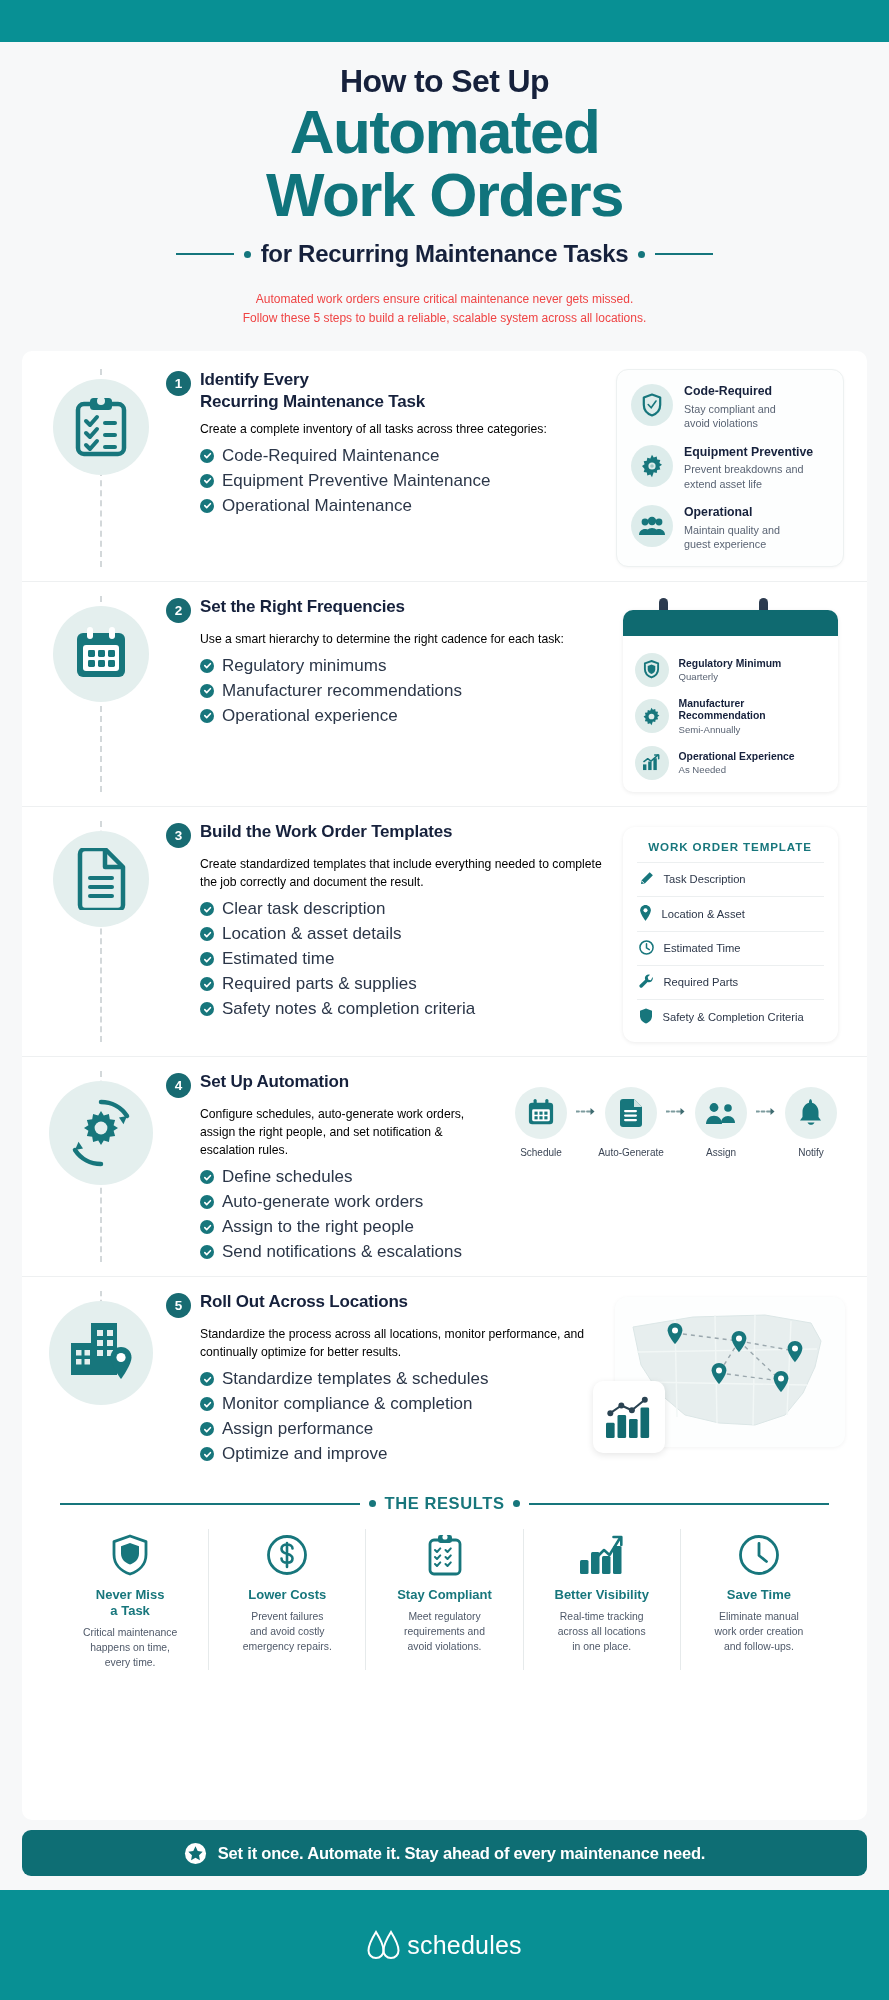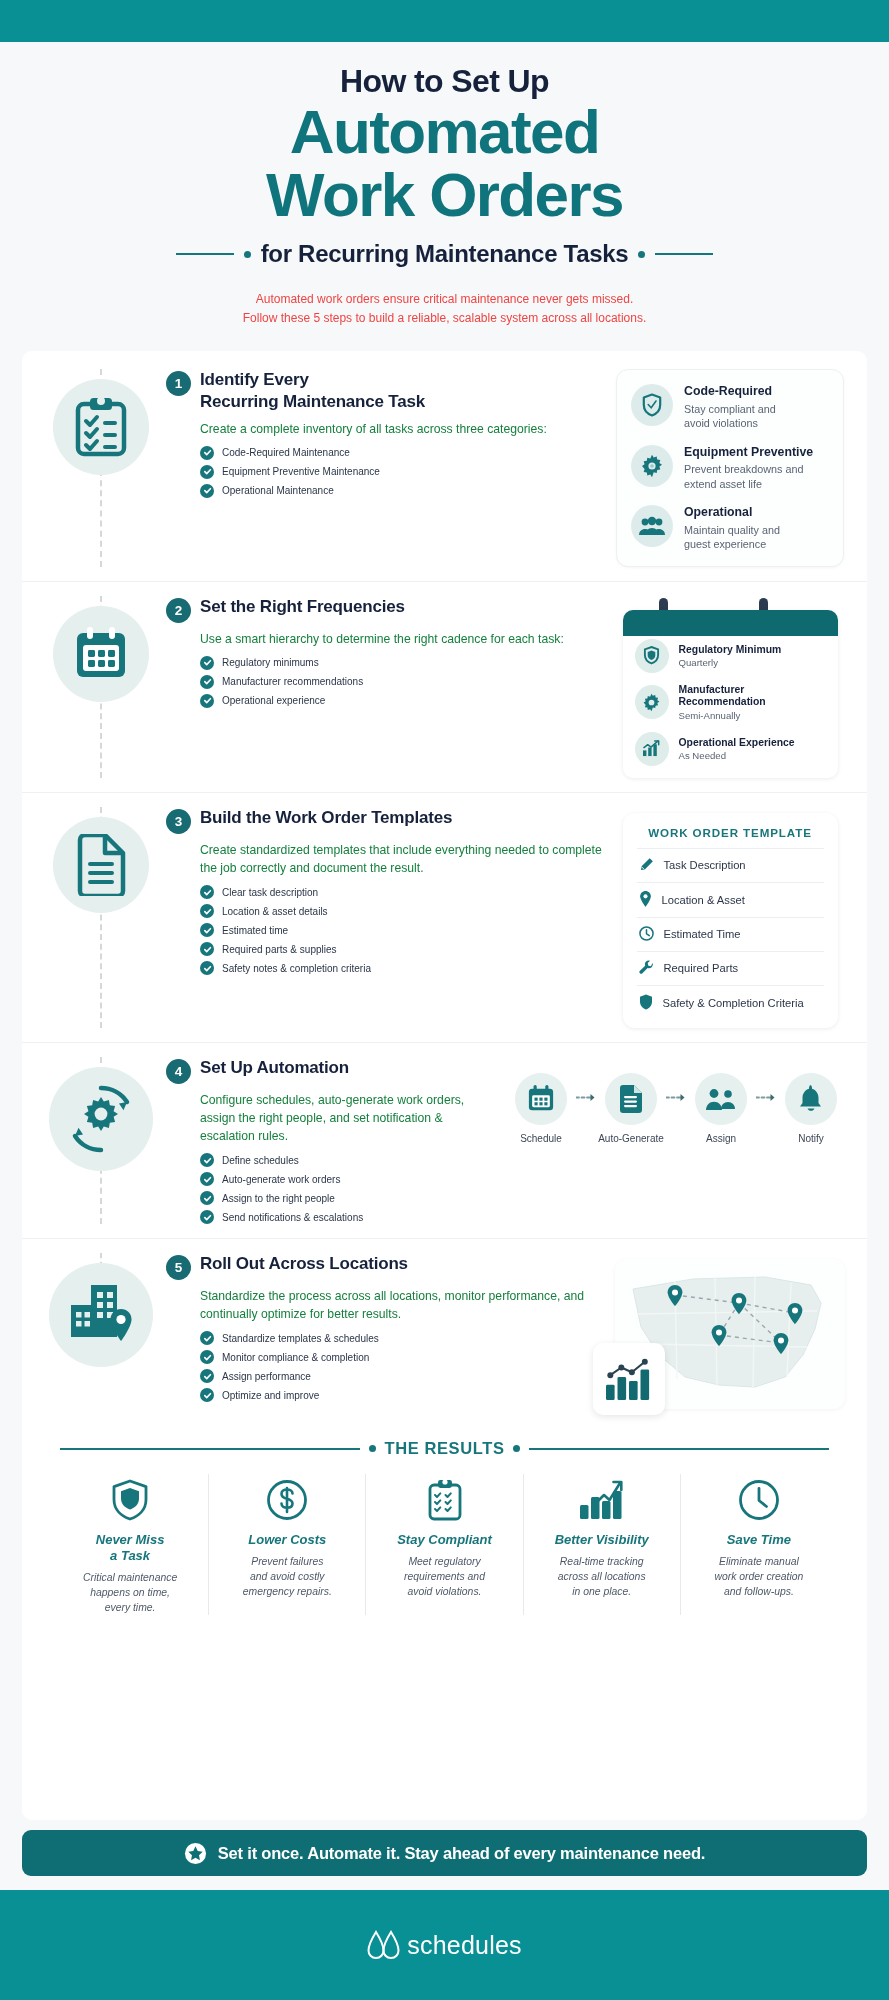--- a/index.html
+++ b/index.html
@@ -85,27 +85,27 @@
   .num-badge {
     flex: 0 0 auto; width: 25px; height: 25px; border-radius: 50%;
     background: #186b72; color: #fff; font-size: 13.5px; font-weight: bold;
     display: flex; align-items: center; justify-content: center; margin-top: 2px;
   }
   .step-title {
     color: #16213c; font-size: 17px; font-weight: bold; line-height: 1.27;
     letter-spacing: -0.2px;
   }
   .step-desc {
-    color: #15803d; font-size: 12.2px; line-height: 1.48;
+    color: #000000; font-size: 12.2px; line-height: 1.48;
     margin: 7px 0 0 34px;
   }
   .bullets { margin: 8px 0 0 34px; }
   .bullet {
     display: flex; align-items: center; gap: 8px; margin-bottom: 5px;
-    color: #2b3648; font-size: 10px;
+    color: #2b3648; font-size: 17px;
   }
   .bullet:last-child { margin-bottom: 0; }
   .chk {
     flex: 0 0 auto; width: 14px; height: 14px; border-radius: 50%;
     background: #17767c; display: flex; align-items: center; justify-content: center;
   }
   .chk svg { display: block; }
   .col-side { flex: 0 0 230px; display: flex; align-items: flex-start; justify-content: center; }
   
   .side-panel {
@@ -123,21 +123,21 @@
   
   .cal-panel { width: 215px; position: relative; margin-top: 14px; }
   .cal-rings { position: absolute; top: -12px; left: 0; right: 0; height: 26px; }
   .ring { position: absolute; width: 9px; height: 26px; border-radius: 5px; background: #2c3b4f; }
   .ring.r1 { left: 36px; } .ring.r2 { left: 136px; }
   .cal-body {
     position: relative; z-index: 3; background: #fff; border-radius: 10px;
     overflow: hidden; box-shadow: 0 1px 4px rgba(0,0,0,.08);
   }
   .cal-head { height: 26px; background: #0f6a70; }
-  .cal-list { padding: 3px 12px 12px; }
+  .cal-list { padding: 17px 12px 12px; }
   .cal-row { display: flex; gap: 10px; align-items: center; margin-bottom: 11px; }
   .cal-row:last-child { margin-bottom: 0; }
   .cal-ic {
     flex: 0 0 auto; width: 34px; height: 34px; border-radius: 50%;
     background: #deecea; display: flex; align-items: center; justify-content: center;
   }
   .cal-t { color: #16213c; font-size: 10.4px; font-weight: bold; line-height: 1.2; }
   .cal-s { color: #5a6474; font-size: 9.6px; margin-top: 1px; }
   
   .wot-panel {
@@ -173,21 +173,21 @@
     position: absolute; left: -22px; bottom: -6px; width: 72px; height: 72px;
     background: #ffffff; border-radius: 10px; box-shadow: 0 2px 7px rgba(0,0,0,.10);
     display: flex; align-items: center; justify-content: center; z-index: 4;
   }
   
   .results-wrap { padding: 6px 22px 0; }
   .res-head-row { display: flex; align-items: center; gap: 9px; padding: 10px 16px 4px; }
   .res-rule { flex: 1 1 auto; height: 2px; background: #17767c; }
   .res-dot { width: 7px; height: 7px; border-radius: 50%; background: #17767c; flex: 0 0 auto; }
   .res-head { color: #17767c; font-size: 16.5px; font-weight: bold; letter-spacing: .6px; white-space: nowrap; }
-  .res-grid { display: flex; padding: 12px 8px 10px; font-style: italic; }
+  .res-grid { display: flex; padding: 12px 8px 10px; }
   .res-col {
     flex: 1 1 0; text-align: center; padding: 0 8px;
     border-right: 1px solid #e6eaeb;
   }
   .res-col:last-child { border-right: none; }
   .res-ic { height: 52px; display: flex; align-items: center; justify-content: center; }
   .res-title {
     color: #17767c; font-size: 13px; font-weight: bold; line-height: 1.22;
     margin-top: 6px;
   }

